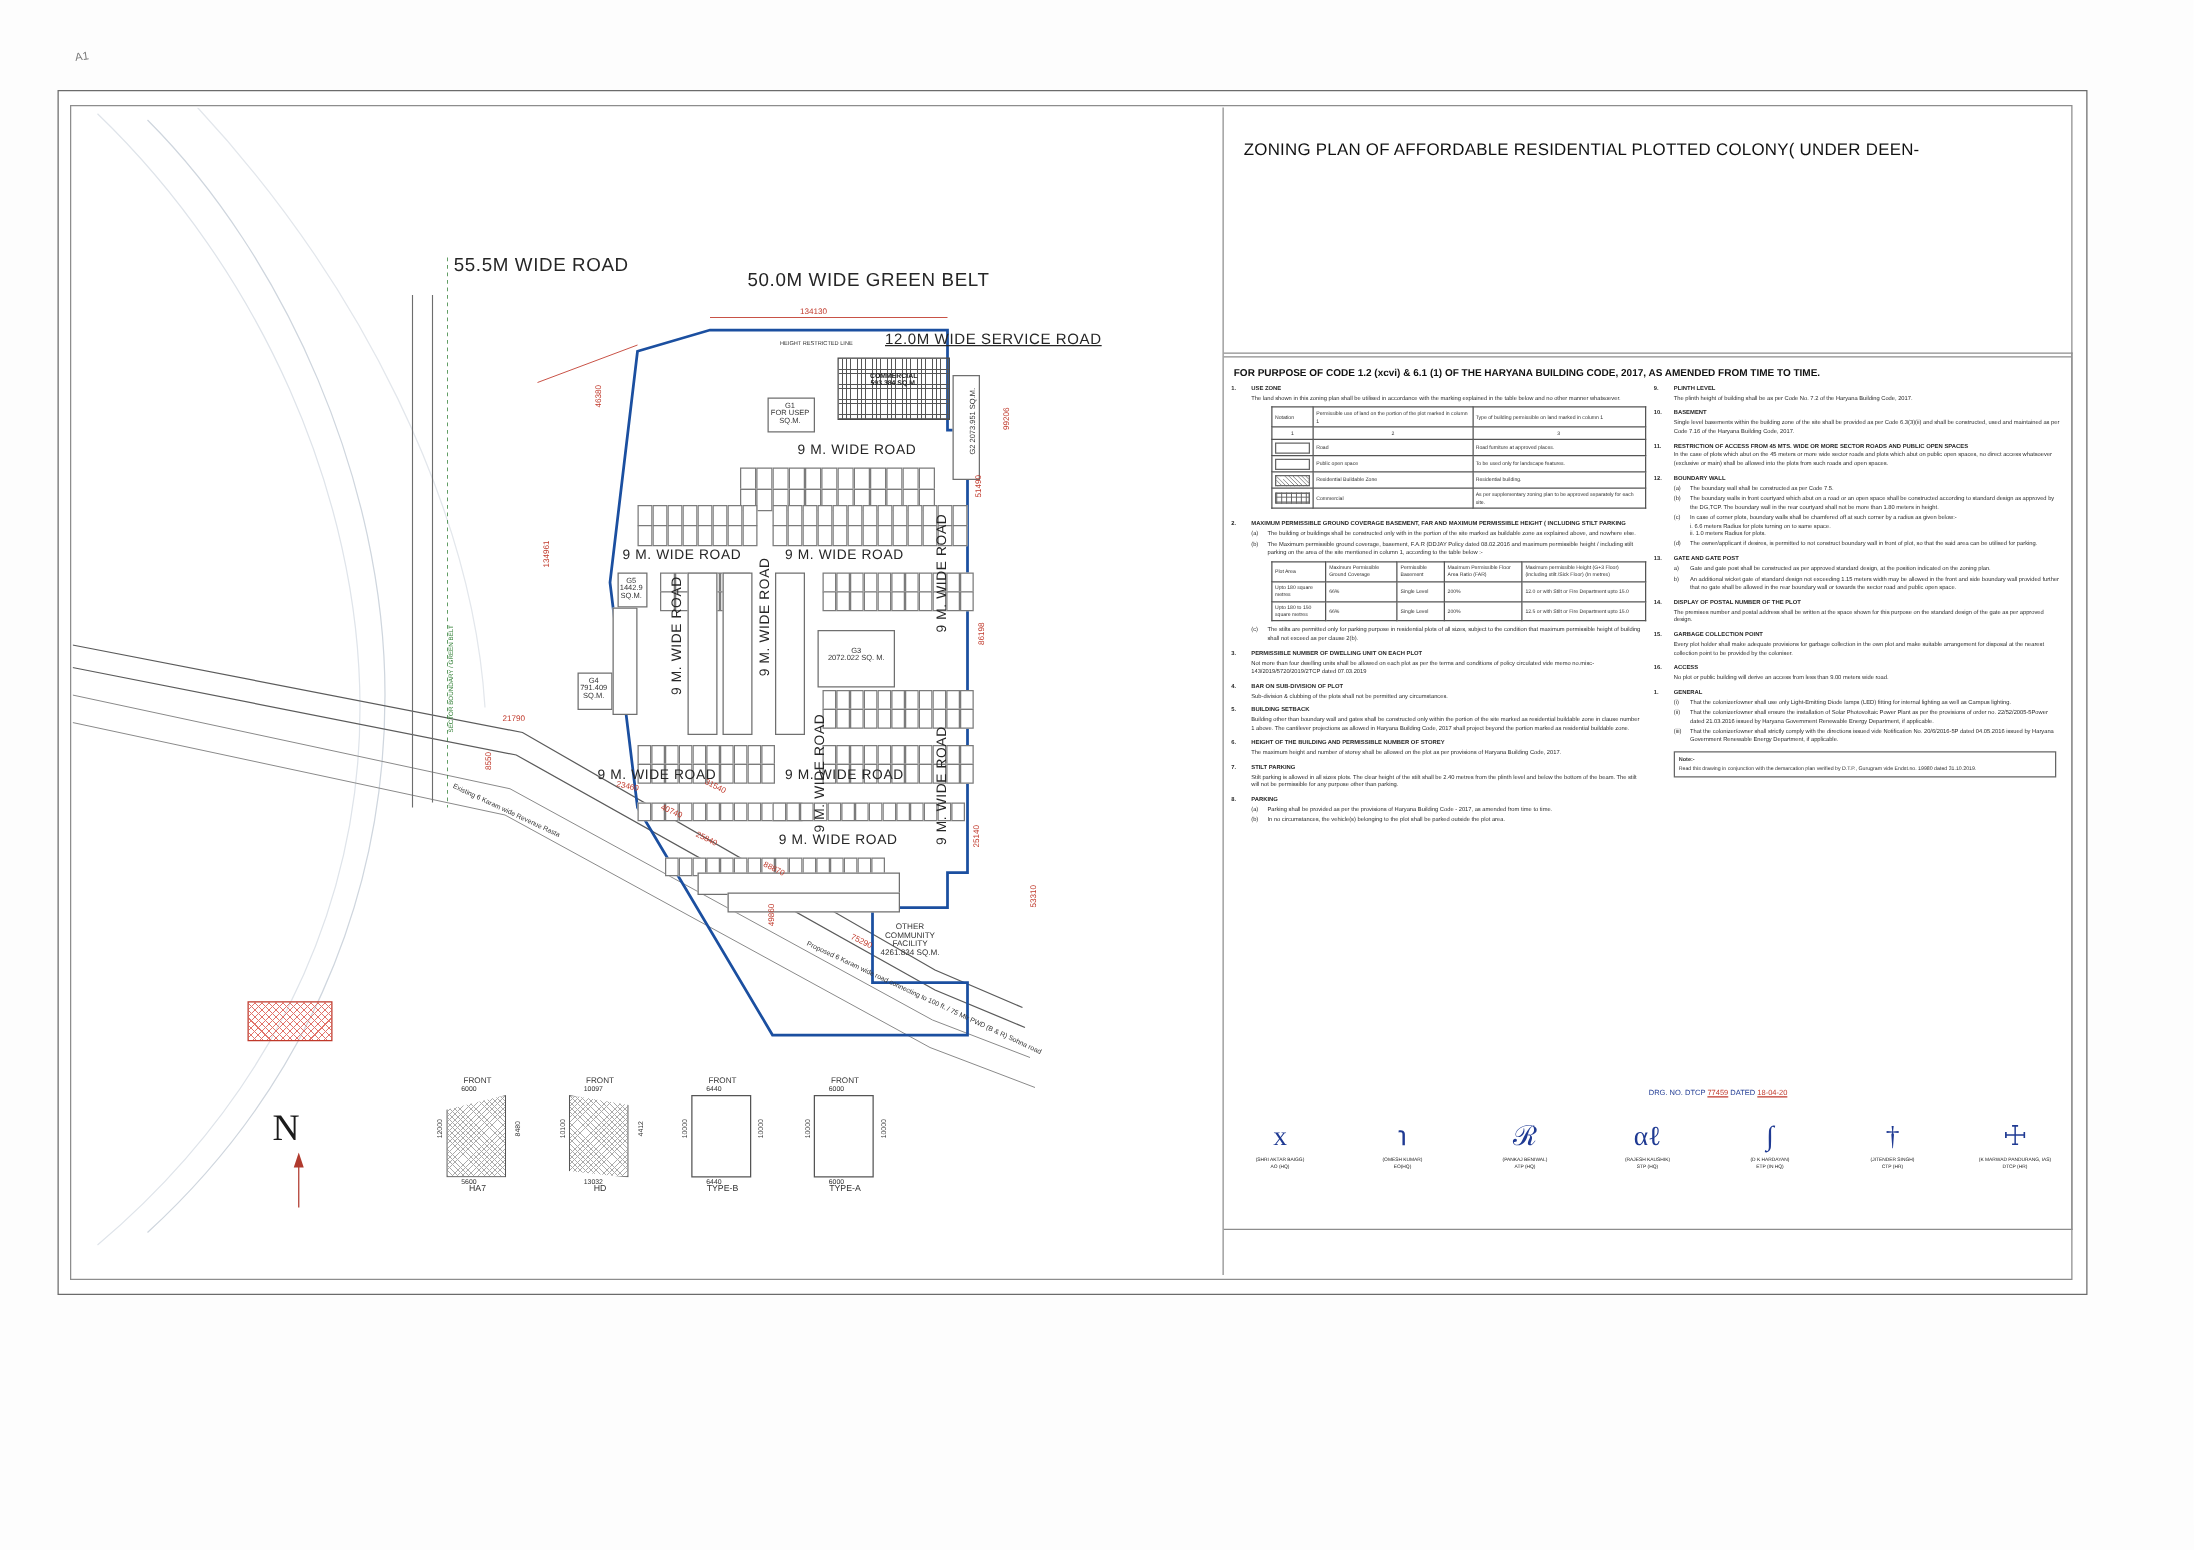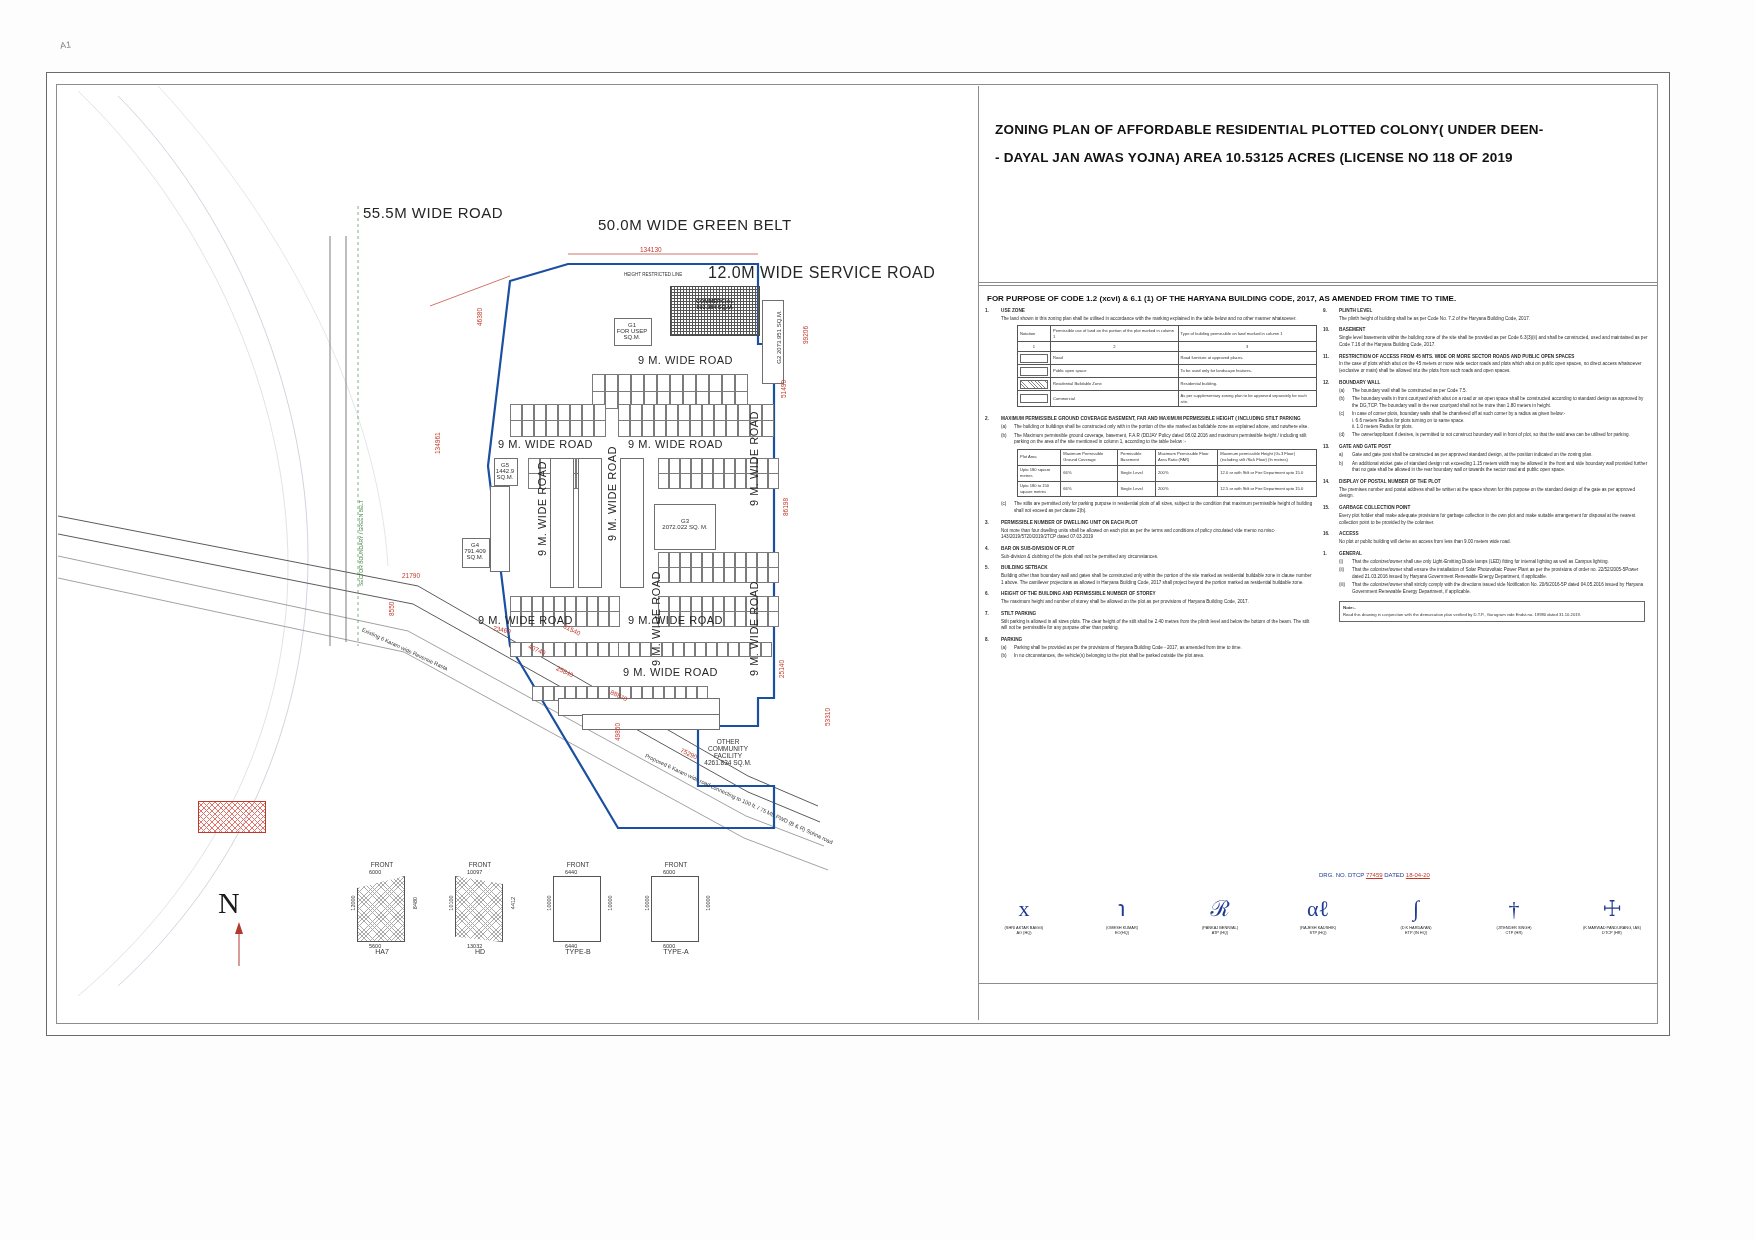--- a/index.html
+++ b/index.html
@@ -58,21 +58,21 @@
   .type-card .ttl{font-size:7px;text-align:center;color:#333;}
   .type-card .front{font-size:6.5px;text-align:center;color:#333;margin-bottom:2px;}
   .type-card .dimL{position:absolute;left:2px;top:30px;font-size:5.5px;color:#333;transform:rotate(-90deg);}
   .type-card .dimR{position:absolute;right:0px;top:30px;font-size:5.5px;color:#333;transform:rotate(-90deg);}
   .type-card .dimT{position:absolute;left:26px;top:-1px;font-size:5.5px;color:#333;}
   .type-card .dimB{position:absolute;left:26px;bottom:-1px;font-size:5.5px;color:#333;}
 
   
   .panel{position:absolute;left:978px;top:86px;width:678px;height:934px;border-left:1px solid #8d8d8d;}
   .title-box{position:absolute;left:0;top:0;width:678px;height:200px;border-bottom:1px solid #8d8d8d;padding:26px 16px 0 16px;box-sizing:border-box;}
-  .title-box p{margin:10px 0 13px 0;font-size:13.5px;font-weight:bold;letter-spacing:.2px;color:#111;}
+  .title-box p{margin:0 0 13px 0;font-size:13.5px;font-weight:normal;letter-spacing:.2px;color:#111;}
   .notes-head{position:absolute;left:8px;top:208px;width:662px;font-size:8px;font-weight:bold;color:#111;}
   .notes-wrap{position:absolute;left:6px;top:222px;width:666px;height:560px;display:flex;gap:10px;}
   .col{width:328px;font-size:4.6px;line-height:1.45;color:#2a2a2a;}
   .note{display:flex;margin-bottom:5px;}
   .note .num{width:16px;flex:0 0 16px;font-weight:bold;}
   .note .body{flex:1;}
   .note .hd{font-weight:bold;text-transform:uppercase;font-size:4.7px;display:block;margin-bottom:1px;}
   .sub{display:flex;margin-top:1.5px;}
   .sub .sn{width:13px;flex:0 0 13px;}
   table.mini{border-collapse:collapse;width:96%;margin:3px 0 4px 16px;}
@@ -400,21 +400,21 @@
           <div class="p" style="width:9px;height:13px;"></div>
           <div class="p" style="width:9px;height:13px;"></div>
           <div class="p" style="width:9px;height:13px;"></div>
           <div class="p" style="width:9px;height:13px;"></div>
       </div>
       <div class="blk" style="left:500px;top:612px;width:160px;height:16px;"></div>
       <div class="blk" style="left:524px;top:628px;width:136px;height:14px;"></div>
 
       <div class="road-label" style="left:305px;top:118px;">55.5M WIDE ROAD</div>
       <div class="road-label" style="left:540px;top:130px;">50.0M WIDE GREEN BELT</div>
-      <div class="road-label small" style="left:650px;top:178px;font-size:16px;">12.0M WIDE SERVICE ROAD</div>
+      <div class="road-label small" style="left:650px;top:178px;font-size:12px;text-decoration:underline;">12.0M WIDE SERVICE ROAD</div>
       <div class="road-label small" style="left:580px;top:268px;">9 M. WIDE ROAD</div>
       <div class="road-label small" style="left:440px;top:352px;">9 M. WIDE ROAD</div>
       <div class="road-label small" style="left:570px;top:352px;">9 M. WIDE ROAD</div>
       <div class="road-label small" style="left:420px;top:528px;">9 M. WIDE ROAD</div>
       <div class="road-label small" style="left:570px;top:528px;">9 M. WIDE ROAD</div>
       <div class="road-label small" style="left:565px;top:580px;">9 M. WIDE ROAD</div>
 
       <div class="road-label small rot90" style="left:690px;top:420px;">9 M. WIDE ROAD</div>
       <div class="road-label small rot90" style="left:690px;top:590px;">9 M. WIDE ROAD</div>
       <div class="road-label small rot90" style="left:478px;top:470px;">9 M. WIDE ROAD</div>
@@ -502,21 +502,20 @@
         </div>
         <div class="ttl">TYPE-A</div>
       </div>
     </div>
   </div>
 
   <div class="panel">
 
     <div class="title-box">
       <p>ZONING PLAN OF AFFORDABLE RESIDENTIAL PLOTTED COLONY( UNDER DEEN-</p>
-      <p>- DAYAL JAN AWAS YOJNA) AREA 10.53125 ACRES (LICENSE NO 118 OF 2019</p>
     </div>
 
     <div class="panel-frame"></div>
 
     <div class="notes-head">FOR PURPOSE OF CODE 1.2 (xcvi) &amp; 6.1 (1) OF THE HARYANA BUILDING CODE, 2017, AS AMENDED FROM TIME TO TIME.</div>
 
     <div class="notes-wrap">
 
       <div class="col">
 

